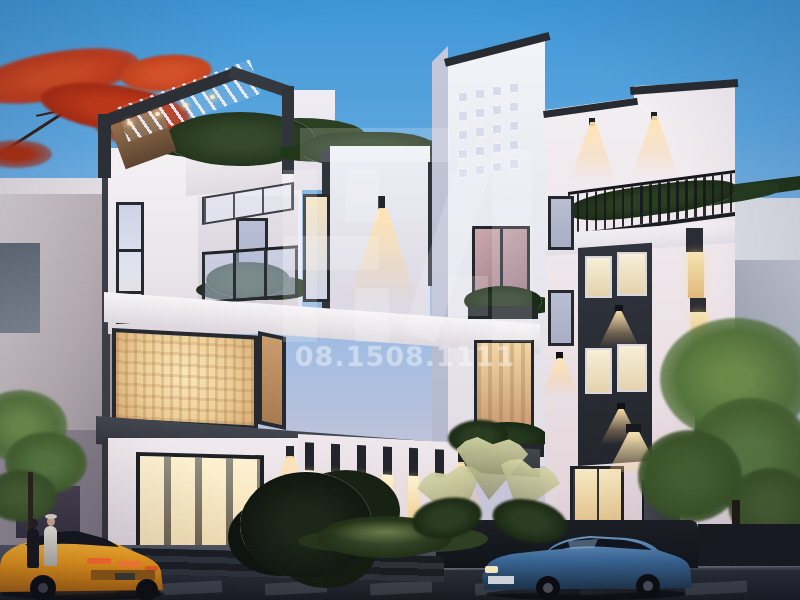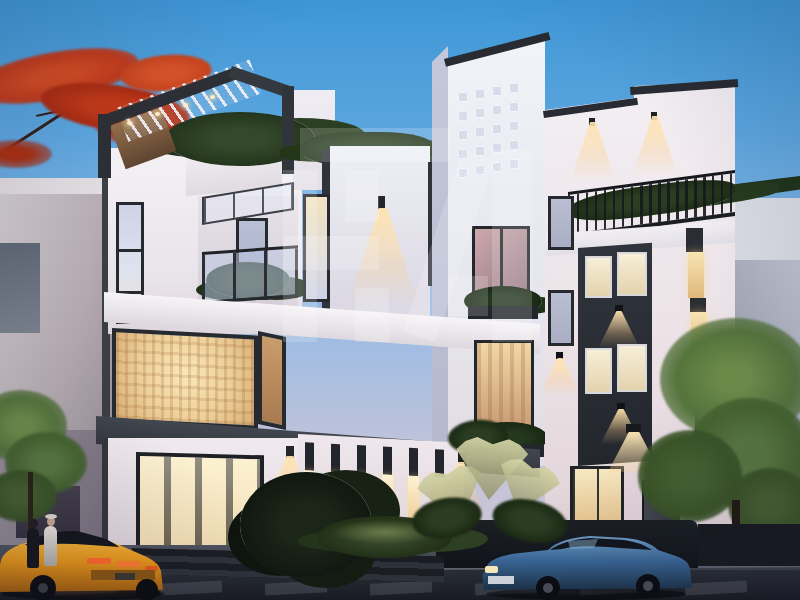--- a/index.html
+++ b/index.html
@@ -437,14 +437,15 @@
   <div id="wm-blocks">
       <div class="wm-block" style="left: 300px; top: 128px; width: 150px; height: 34px; transform: none;"></div>
       <div class="wm-block" style="left: 283px; top: 170px; width: 34px; height: 172px; transform: none;"></div>
       <div class="wm-block" style="left: 283px; top: 236px; width: 96px; height: 34px; transform: none;"></div>
       <div class="wm-block" style="left: 345px; top: 170px; width: 34px; height: 52px; transform: none;"></div>
       <div class="wm-block" style="left: 355px; top: 288px; width: 34px; height: 54px; transform: none;"></div>
       <div class="wm-block" style="left: 432px; top: 150px; width: 34px; height: 192px; transform: rotate(18deg);"></div>
       <div class="wm-block" style="left: 492px; top: 150px; width: 40px; height: 192px; transform: none;"></div>
       <div class="wm-block" style="left: 448px; top: 276px; width: 40px; height: 40px; transform: none;"></div>
     </div>
+  <div class="wm-phone">08.1508.1111</div>
 
 </div>
 
 </body></html>

